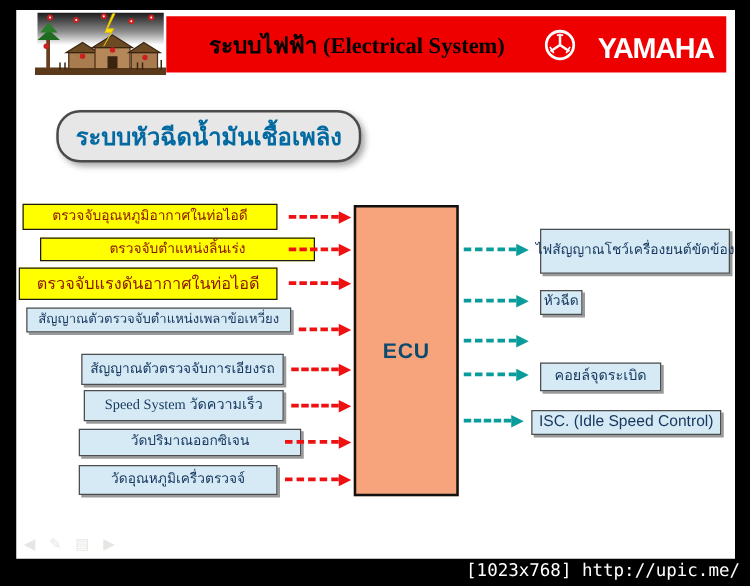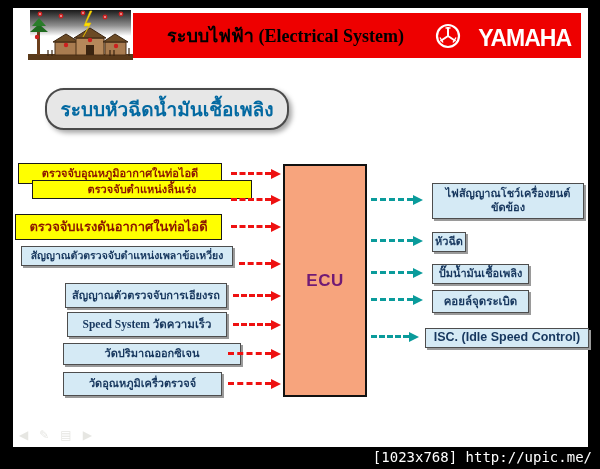--- a/index.html
+++ b/index.html
@@ -35,34 +35,34 @@
     position:absolute;left:32px;top:80px;width:240px;height:38px;border-radius:19px;
     background:#e7e7e7;border:2px solid #4a4a4a;box-shadow:3px 3px 5px rgba(0,0,0,.35);
     display:flex;align-items:center;justify-content:center;
     font-family:"Liberation Serif","DejaVu Serif",serif;
     font-weight:bold;font-size:19px;color:#0369a1;white-space:nowrap;
   }
   
   .dbox{
     position:absolute;display:flex;align-items:center;justify-content:center;
     font-family:"Liberation Serif","DejaVu Serif",serif;
-    font-weight:bold;text-align:center;line-height:1.25;box-sizing:border-box;white-space:nowrap;
+    font-weight:normal;text-align:center;line-height:1.25;box-sizing:border-box;white-space:nowrap;
   }
   .dbox.yellow{
     background:var(--yellow-box,#ffff00);border:1.5px solid #1a1a1a;color:var(--yellow-text,#8b1500);
   }
   .dbox.blue{
     background:var(--blue-box,#d5eaf5);border:1.5px solid #4d4d4d;
     box-shadow:2px 2px 0 #9a9a9a;color:var(--blue-text,#17375e);
   }
   .ecu{
     position:absolute;left:270px;top:156px;width:84px;height:233px;
     background:var(--ecu-fill,#f7a47d);border:2.5px solid #111;box-sizing:border-box;
     display:flex;align-items:center;justify-content:center;
-    font-weight:bold;font-size:17px;color:#701a75;letter-spacing:.5px;
+    font-weight:bold;font-size:17px;color:#0c4a6e;letter-spacing:.5px;
   }
   
   .arrow{position:absolute;height:0;}
   .arrow::after{
     content:'';position:absolute;right:-10px;top:-6.5px;width:0;height:0;
     border-top:5px solid transparent;border-bottom:5px solid transparent;
   }
   .arrow.in{border-top:3px dashed var(--arrow-in,#ee1111);}
   .arrow.in::after{border-left:10px solid var(--arrow-in,#ee1111);}
   .arrow.out{border-top:3px dashed var(--arrow-out,#0a9b9b);}
@@ -150,21 +150,21 @@
         <line x1="82" y1="40" x2="82" y2="46"></line>
           <line x1="86" y1="40" x2="86" y2="46"></line>
           <line x1="101" y1="38" x2="101" y2="46"></line>
       </g>
     </svg>
   </div>
 
   <div class="title-bubble">ระบบหัวฉีดน้ำมันเชื้อเพลิง</div>
 
   <div class="dbox yellow" style="left:5px;top:155px;width:204px;height:21px;font-size:11px;">ตรวจจับอุณหภูมิอากาศในท่อไอดี</div>
-  <div class="dbox yellow" style="left:19px;top:172px;width:220px;height:19px;font-size:11px;">ตรวจจับตำแหน่งลิ้นเร่ง</div>
+  <div class="dbox yellow" style="left:19px;top:182px;width:220px;height:19px;font-size:11px;">ตรวจจับตำแหน่งลิ้นเร่ง</div>
   <div class="dbox yellow" style="left:2px;top:206px;width:207px;height:26px;font-size:13px;">ตรวจจับแรงดันอากาศในท่อไอดี</div>
   <div class="dbox blue" style="left:8px;top:238px;width:212px;height:20px;font-size:10.5px;">สัญญาณตัวตรวจจับตำแหน่งเพลาข้อเหวี่ยง</div>
   <div class="dbox blue" style="left:52px;top:275px;width:162px;height:25px;font-size:11px;">สัญญาณตัวตรวจจับการเอียงรถ</div>
   <div class="dbox blue" style="left:54px;top:304px;width:160px;height:25px;font-size:11.5px;">Speed System  วัดความเร็ว</div>
   <div class="dbox blue" style="left:50px;top:335px;width:178px;height:22px;font-size:11px;">วัดปริมาณออกซิเจน</div>
   <div class="dbox blue" style="left:50px;top:364px;width:159px;height:24px;font-size:11px;">วัดอุณหภูมิเครื่วตรวจจ์</div>
 
   <div class="arrow in" style="left:218px;top:164px;width:40px;"></div>
   <div class="arrow in" style="left:218px;top:190px;width:40px;"></div>
   <div class="arrow in" style="left:218px;top:217px;width:40px;"></div>
@@ -175,28 +175,27 @@
   <div class="arrow in" style="left:215px;top:374px;width:43px;"></div>
 
   <div class="ecu">ECU</div>
 
   <div class="arrow out" style="left:358px;top:190px;width:42px;"></div>
   <div class="arrow out" style="left:358px;top:231px;width:42px;"></div>
   <div class="arrow out" style="left:358px;top:263px;width:42px;"></div>
   <div class="arrow out" style="left:358px;top:290px;width:42px;"></div>
   <div class="arrow out" style="left:358px;top:327px;width:38px;"></div>
 
-  <div class="dbox blue" style="left:419px;top:175px;width:152px;height:36px;font-size:11px;flex-direction:column;">
+  <div class="dbox blue" style="left:419px;top:175px;width:152px;height:36px;font-size:11px;">
     <span>ไฟสัญญาณโชว์เครื่องยนต์</span>
     <span>ขัดข้อง</span>
   </div>
   <div class="dbox blue" style="left:419px;top:224px;width:34px;height:20px;font-size:11px;">หัวฉีด</div>
-  <div class="dbox blue" style="left:419px;top:256px;width:97px;height:20px;font-size:11px;">ปั๊มน้ำมันเชื้อเพลิง</div>
   <div class="dbox blue" style="left:419px;top:282px;width:97px;height:23px;font-size:11.5px;text-align:right;">คอยล์จุดระเบิด</div>
-  <div class="dbox blue" style="left:412px;top:320px;width:164px;height:20px;font-size:12.5px;font-family:'Liberation Sans',sans-serif;">ISC. (Idle Speed Control)</div>
+  <div class="dbox blue" style="left:412px;top:320px;width:152px;height:20px;font-size:12.5px;font-family:'Liberation Sans',sans-serif;">ISC. (Idle Speed Control)</div>
 
   <div class="nav-icons">
     <span>◀</span>
     <span>✎</span>
     <span>▤</span>
     <span>▶</span>
   </div>
 
 </div>
 

